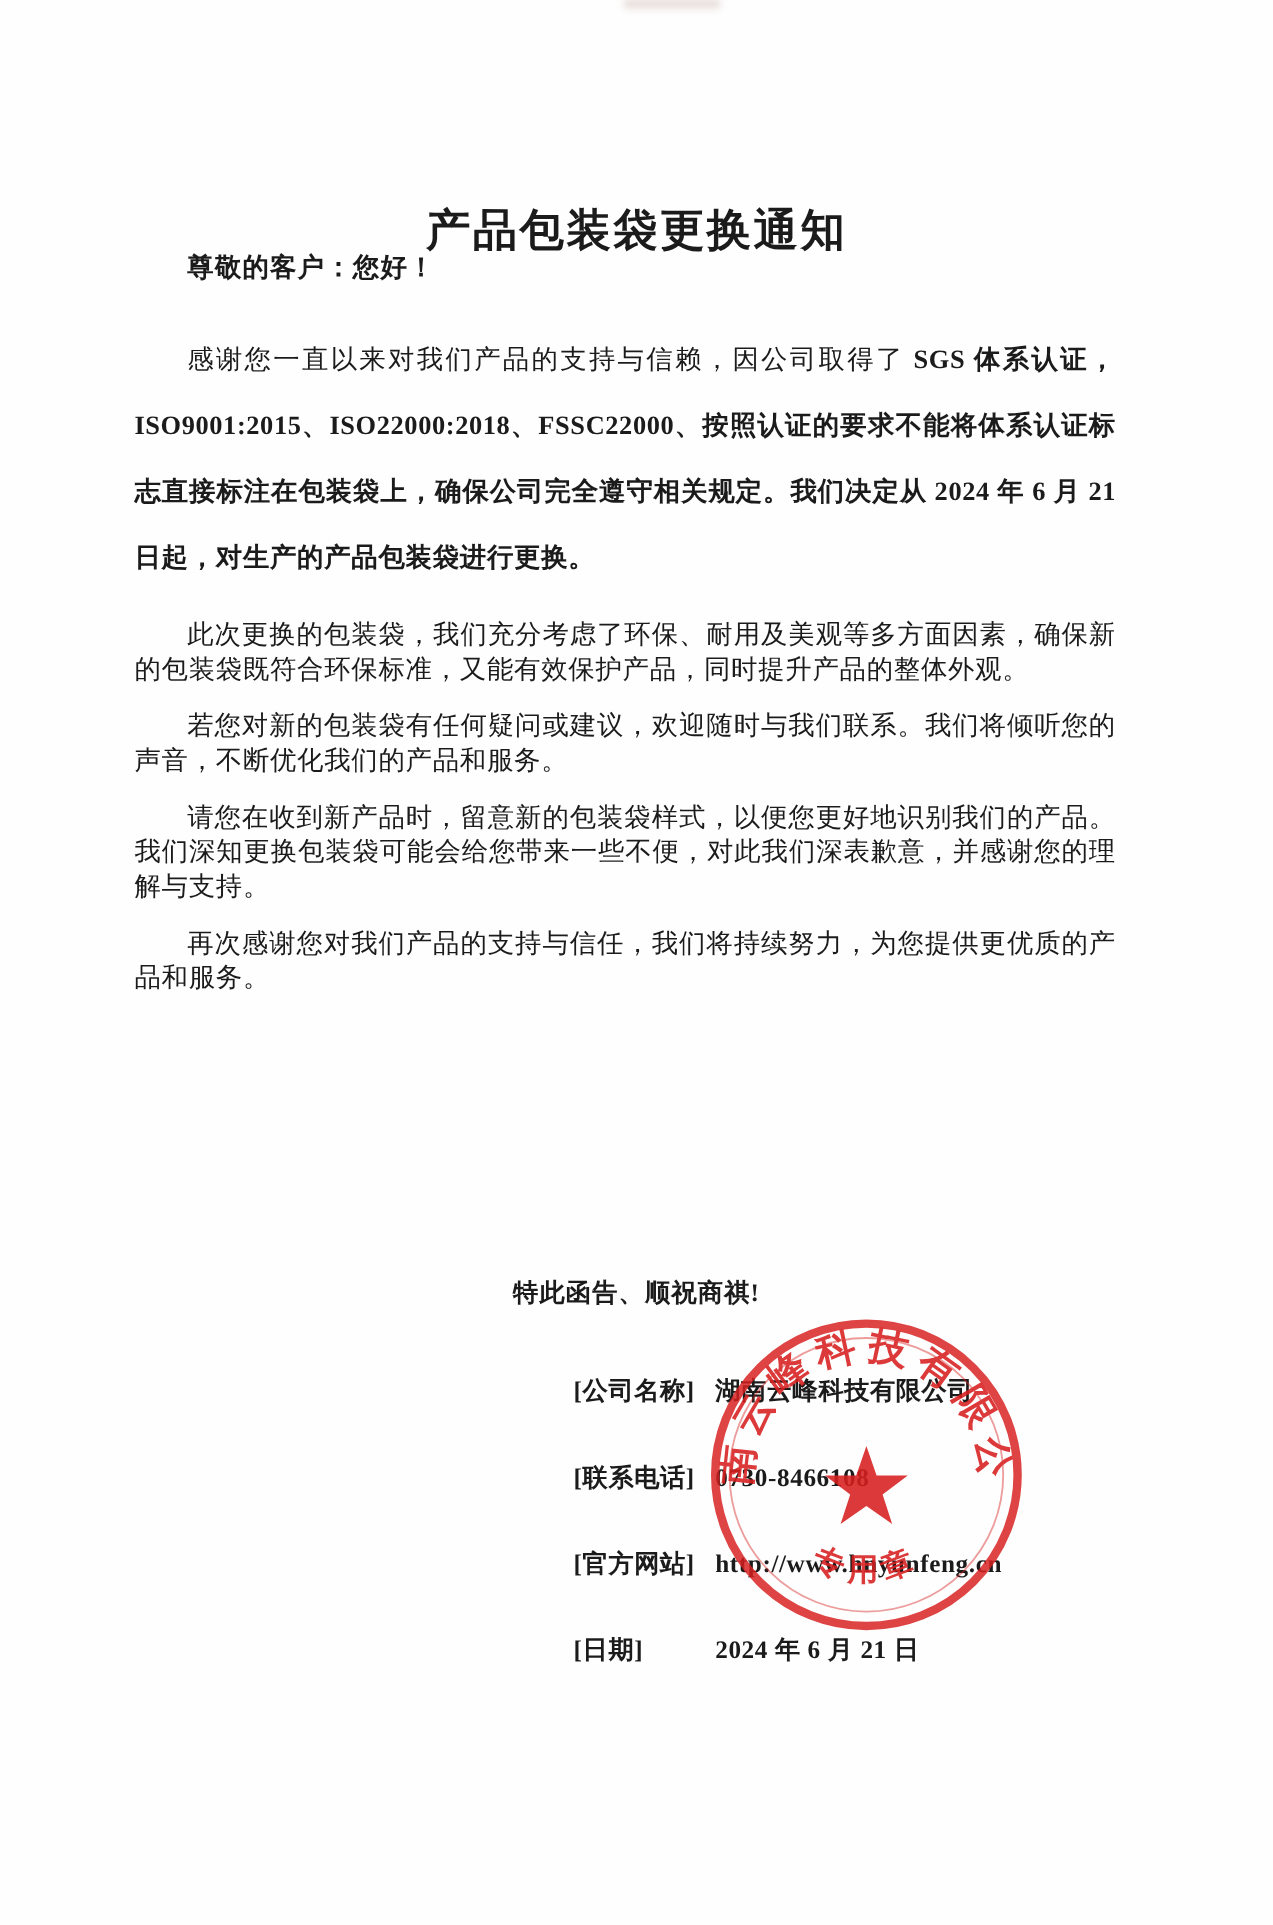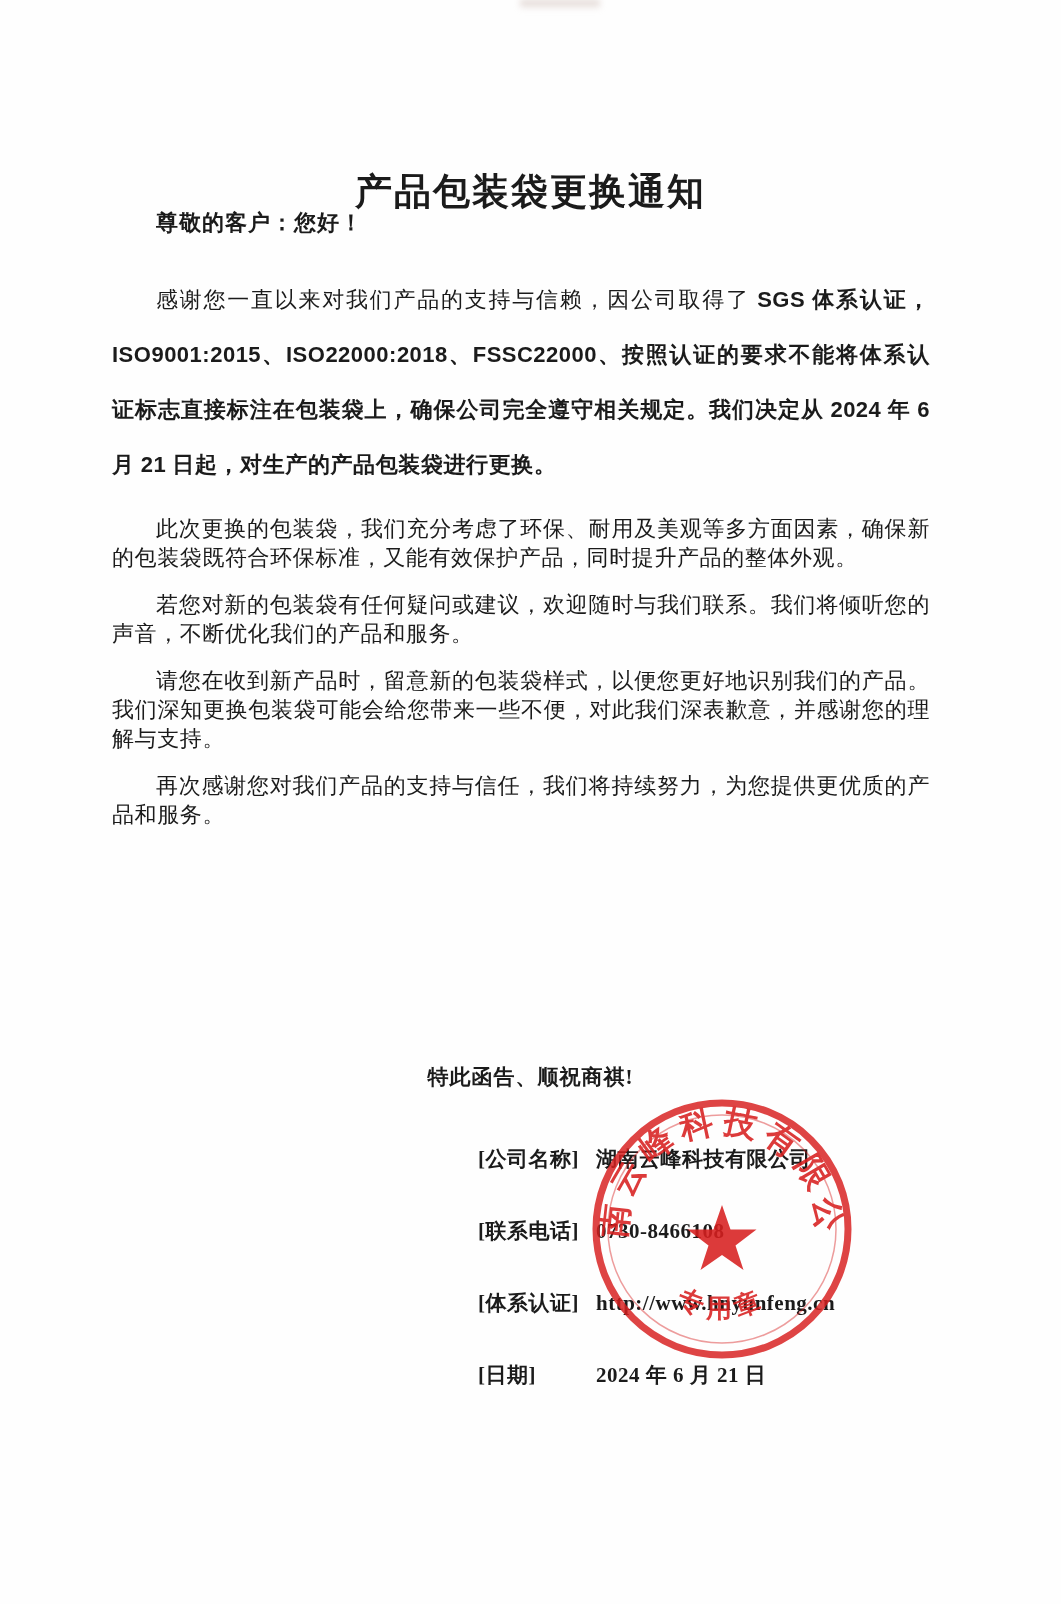--- a/index.html
+++ b/index.html
@@ -74,21 +74,21 @@
   p.para.tight {
     line-height: 29px;
     margin-bottom: 18px;
   }
 
   .bold {
     font-weight: 700;
   }
 
   .latin {
-    font-family: Liberation Sans, sans-serif;
+    font-family: Liberation Serif, serif;
     font-weight: 700;
     letter-spacing: 0.5px;
   }
 
   .closing {
     position: absolute;
     top: 1063px;
     left: 0;
     width: 100%;
     text-align: center;
@@ -172,21 +172,21 @@
   <div class="sign-block">
     <div class="sign-row">
       <span class="sign-label">[公司名称]</span>
       <span class="sign-value cn">湖南云峰科技有限公司</span>
     </div>
     <div class="sign-row">
       <span class="sign-label">[联系电话]</span>
       <span class="sign-value">0730-8466108</span>
     </div>
     <div class="sign-row">
-      <span class="sign-label">[体系认证]</span>
+      <span class="sign-label">[官方网站]</span>
       <span class="sign-value">http://www.hnyunfeng.cn</span>
     </div>
     <div class="sign-row">
       <span class="sign-label">[日期]</span>
       <span class="sign-value">2024 年 6 月 21 日</span>
     </div>
   </div>
 
   <div class="seal">
     <svg viewBox="0 0 268 268" width="268" height="268" xmlns="http://www.w3.org/2000/svg">

